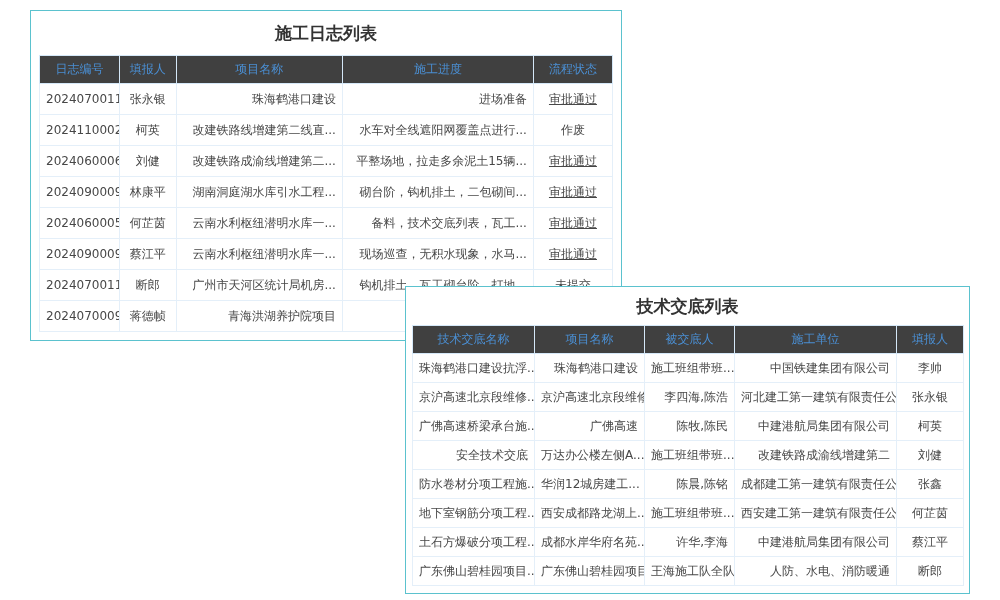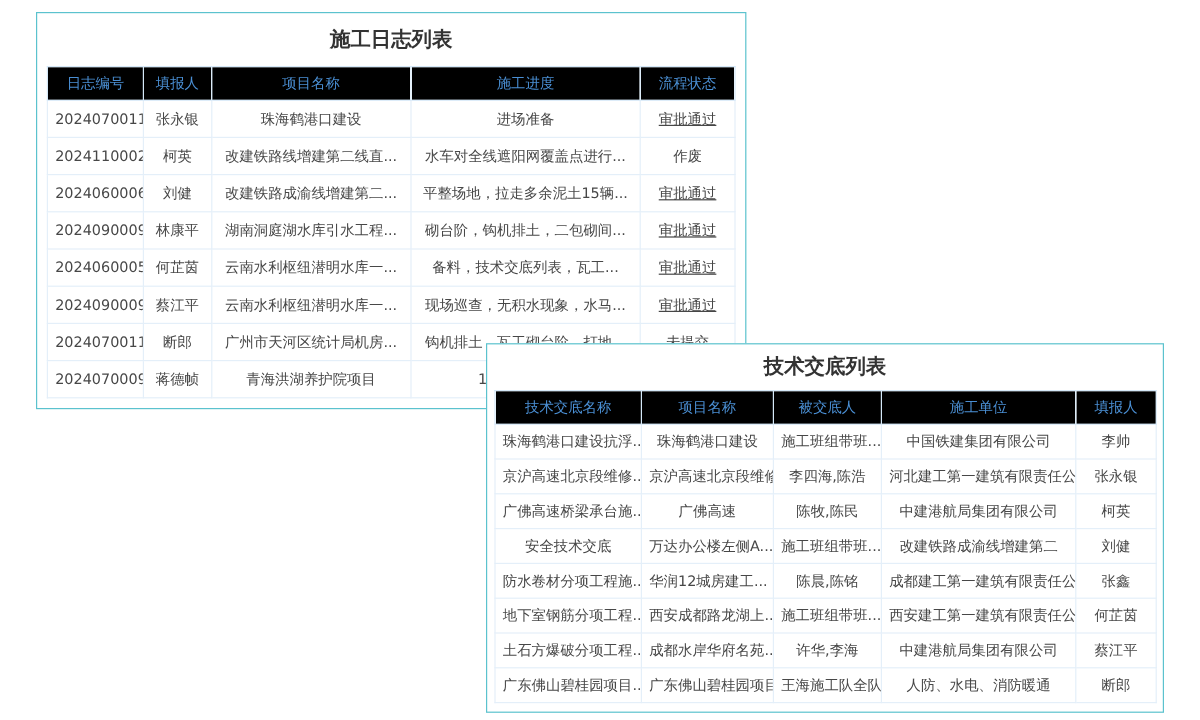--- a/index.html
+++ b/index.html
@@ -26,21 +26,21 @@
     line-height: 44px;
     height: 44px;
   }
   .panel-disclosure .panel-title { line-height: 38px; height: 38px; }
   table.grid {
     width: 100%;
     border-collapse: collapse;
     table-layout: fixed;
   }
   .grid th {
-    background: #000000;
+    background: #404040;
     color: #4a8fd4;
     font-weight: normal;
     font-size: 12px;
     height: 28px;
     border: 1px solid #d5e8f8;
     text-align: center;
     white-space: nowrap;
     overflow: hidden;
   }
   .grid td {
@@ -50,21 +50,21 @@
     padding: 0 6px;
     white-space: nowrap;
     overflow: hidden;
     text-overflow: clip;
     color: #474747;
     background: #ffffff;
   }
   .panel-disclosure .grid td { height: 29px; }
   .link { color: #3e86ca; }
   .c-center { text-align: center; }
-  .c-left { text-align: center; margin-top: 14px; }
+  .c-left { text-align: right; margin-top: 14px; }
   .status-cell { font-size: 12px; }
   .status-approved { color: #18a058; text-decoration: underline; font-family: Liberation Serif, serif; }
   .status-voided { color: #bd7c1e; }
   .status-unsubmitted { color: #e0882e; text-decoration: underline; }
 </style>
 </head>
 <body>
 
 <div>
 

